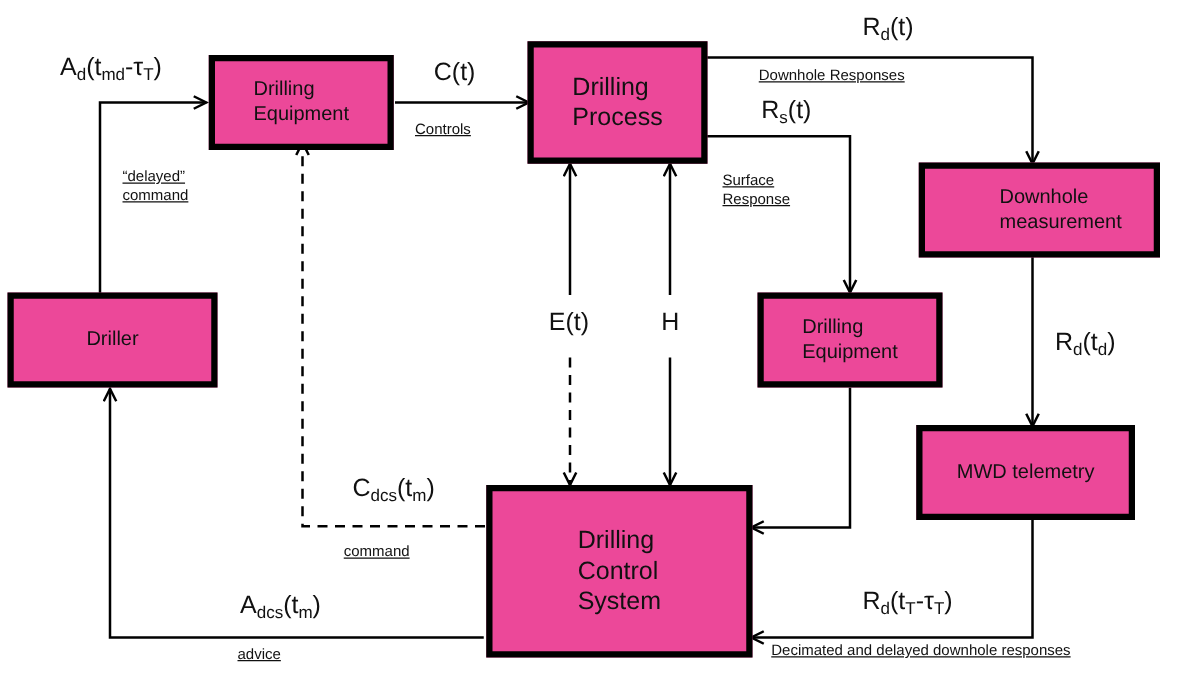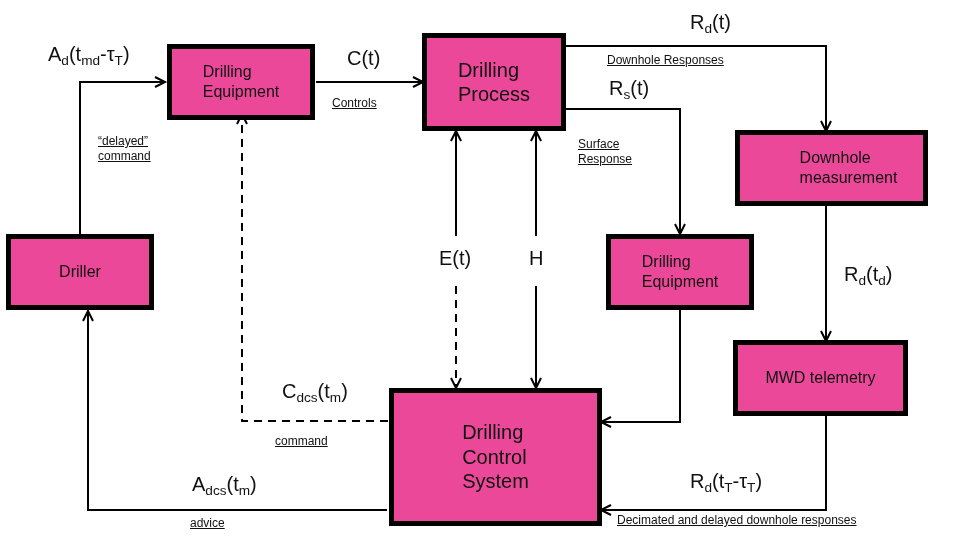--- a/index.html
+++ b/index.html
@@ -69,21 +69,21 @@
     </div>
 </div>
 
 <div class="box" style="left:735px; top:130px; width:193px; height:76px; font-size:16px;padding-left:34px;">
   <div>
       <span>Downhole</span>
        <span>measurement</span>
     </div>
 </div>
 
-<div class="box" style="left:6px; top:234px; width:148px; height:76px; font-size:16px;">
+<div class="box" style="left:6px; top:234px; width:168px; height:76px; font-size:16px;">
   <div>
       <span>Driller</span>
     </div>
 </div>
 
 <div class="box" style="left:606px; top:234px; width:148px; height:76px; font-size:16px;">
   <div>
       <span>Drilling</span>
        <span>Equipment</span>
     </div>

